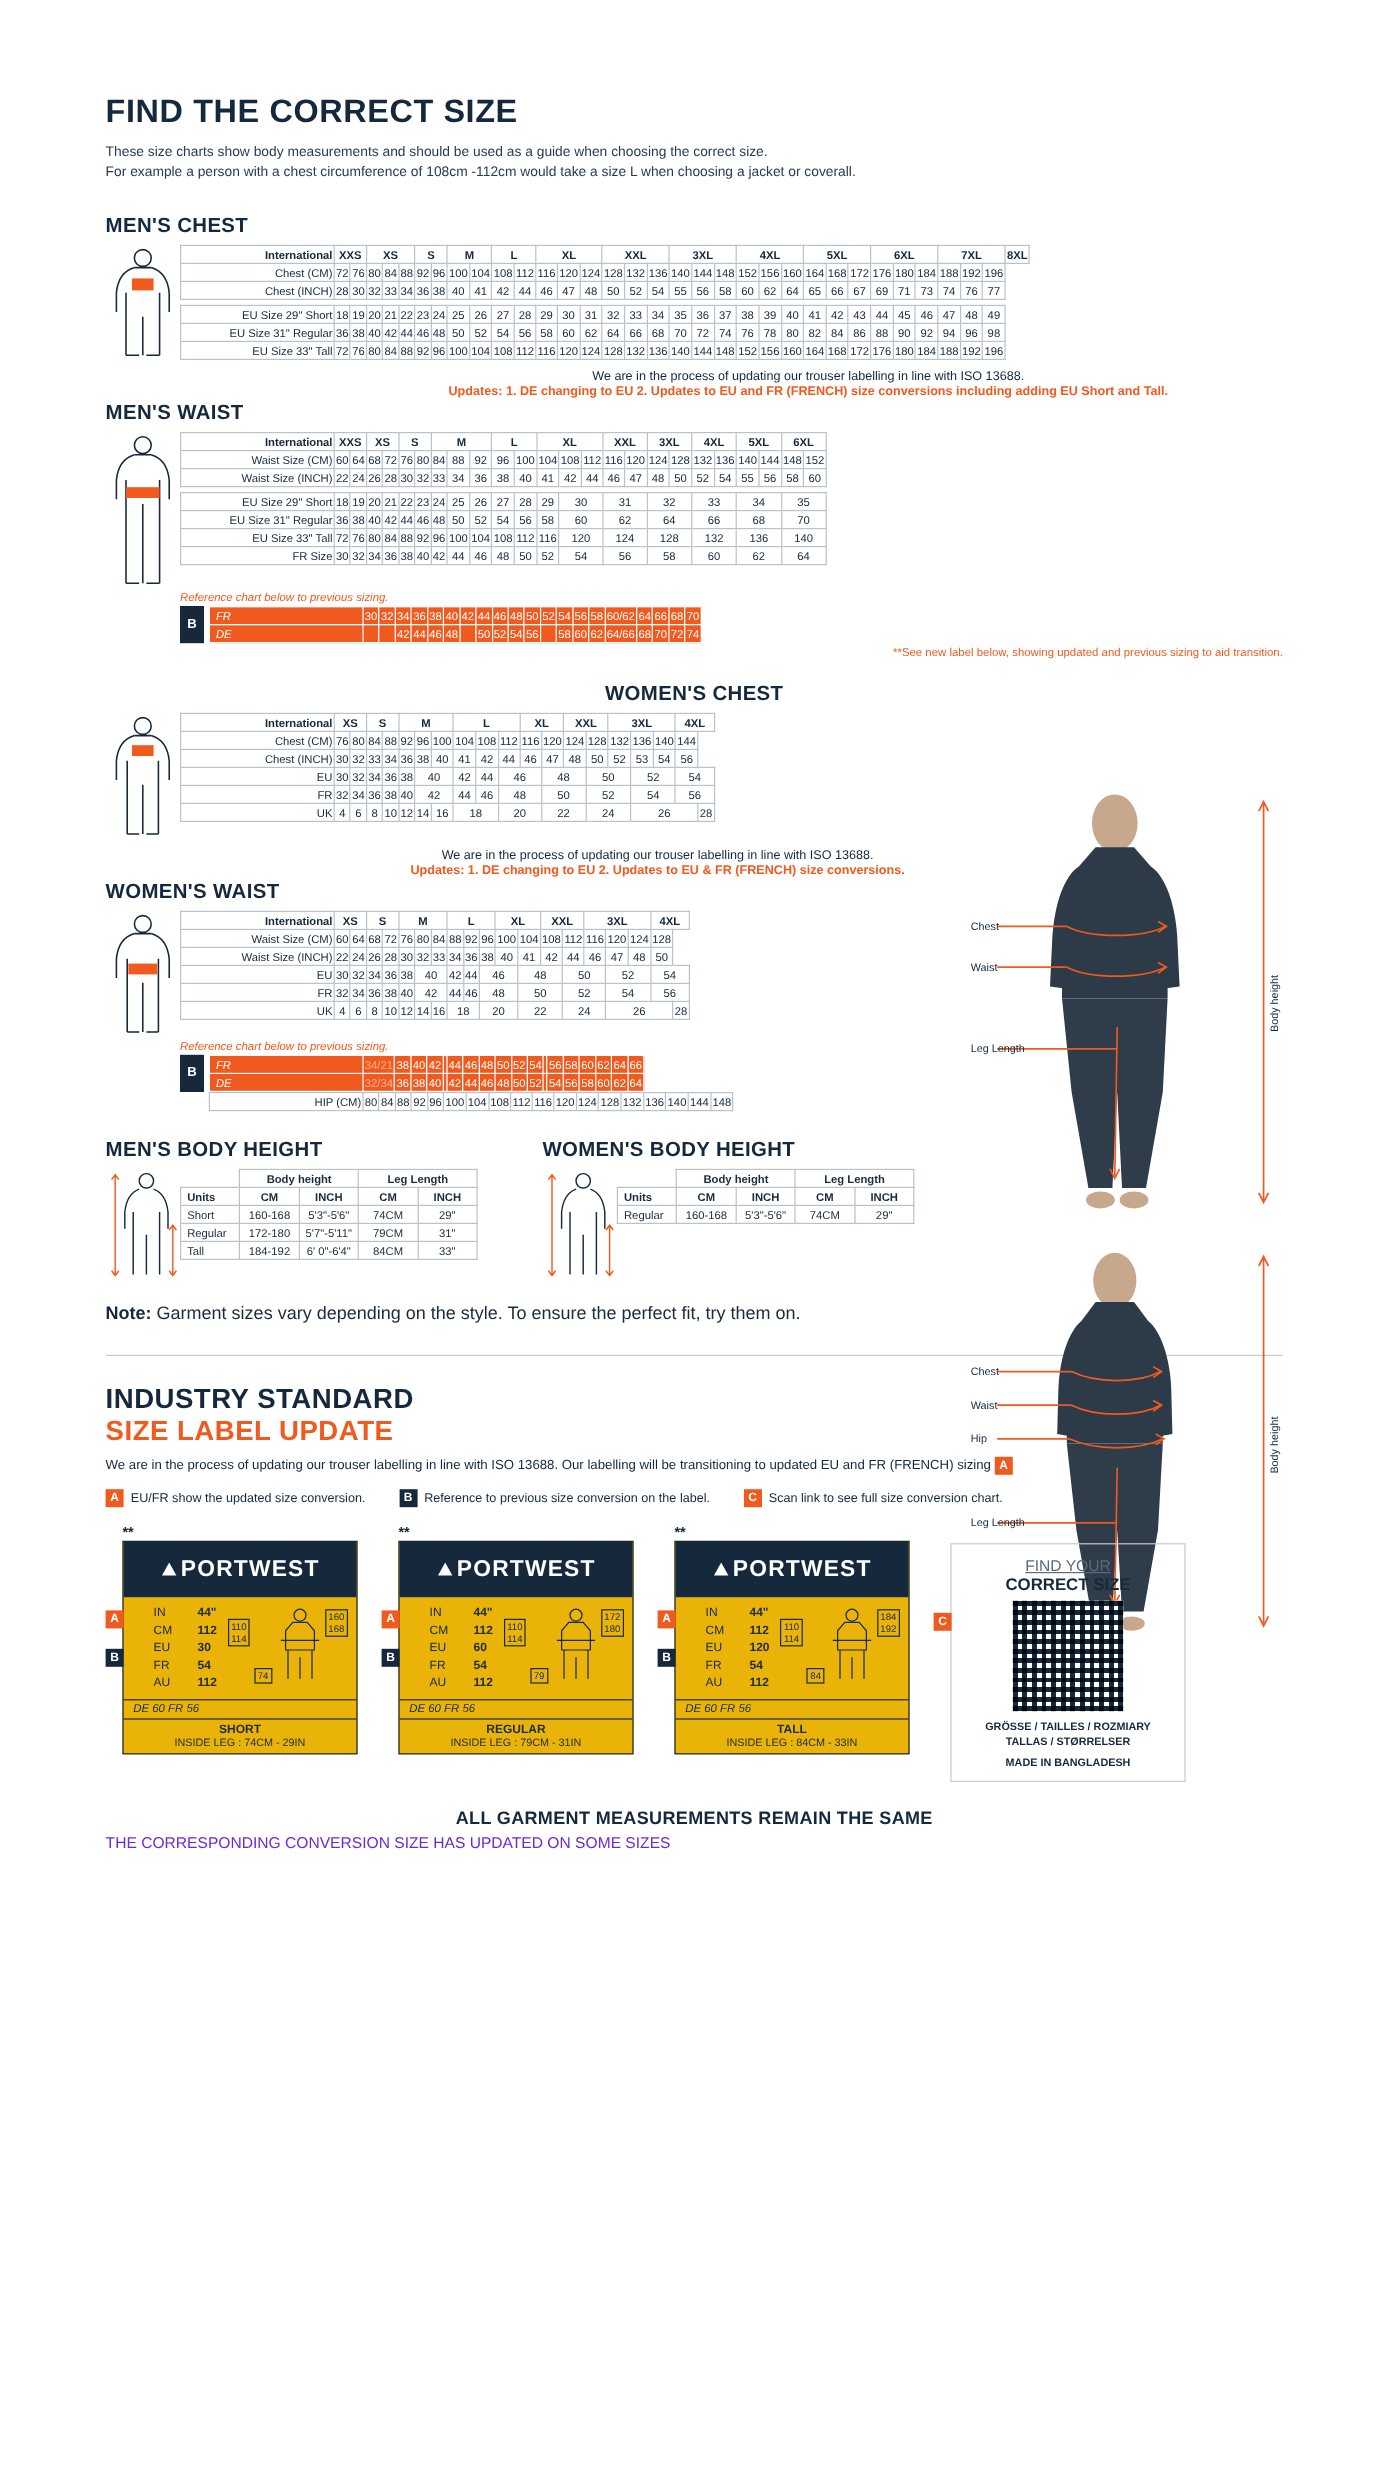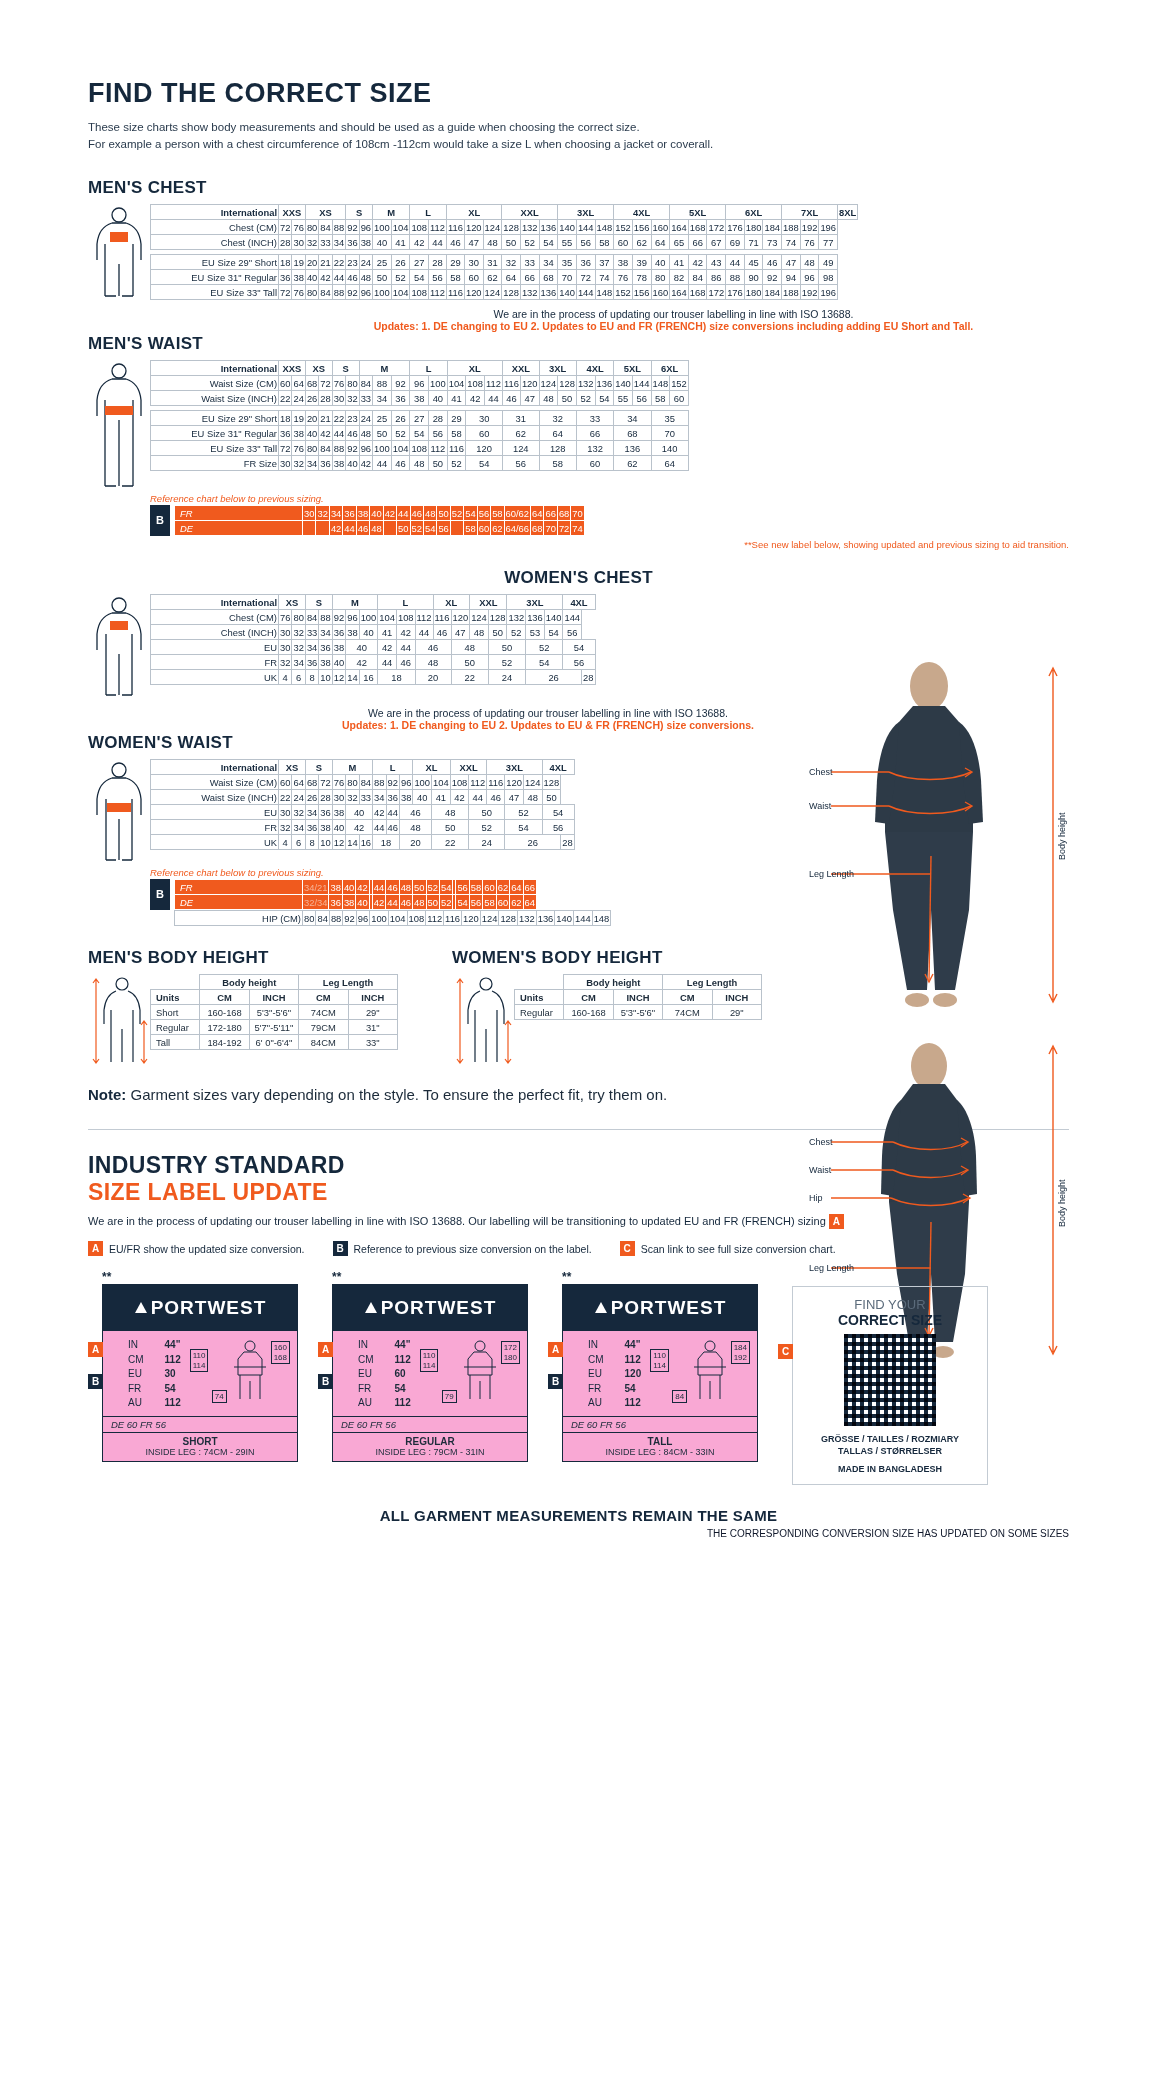--- a/index.html
+++ b/index.html
@@ -77,45 +77,45 @@
   hr.sep { border:none; border-top:1px solid #c3cbd3; margin:26px 0 22px 0; }
 
   .h2-dark { font-size:23px; font-weight:bold; color:#15283c; letter-spacing:0.4px; margin:0; }
   .h2-orange { font-size:23px; font-weight:bold; color:#f05a1e; letter-spacing:0.4px; margin:0 0 8px 0; }
   .lead { font-size:11px; color:#15283c; margin-bottom:12px; }
   .legend { font-size:10.5px; color:#15283c; display:flex; gap:28px; align-items:center; margin-bottom:14px;}
   .legend .item { display:flex; align-items:center; gap:6px; }
 
   
   .labels-row { display:flex; gap:20px; align-items:flex-start; }
-  .label-card { width:196px; border:1px solid #15283c; background:#f9a8d4; }
+  .label-card { width:196px; border:1px solid #15283c; background:#eab308; }
   .label-top { background:#15283c; color:#fff; height:46px; display:flex; align-items:center; justify-content:center; }
   .brand { font-size:19px; font-weight:bold; letter-spacing:1px; position:relative; }
   .label-body { padding:6px 7px 4px 7px; display:flex; gap:4px; }
   .spec { font-size:10px; line-height:1.25; }
   .spec td { padding:0 3px 0 16px; }
   .spec .k { font-weight:normal; color:#15283c; }
   .spec .v { font-weight:bold; }
   .mini { border:1px solid #15283c; font-size:8px; text-align:center; line-height:1.15; padding:1px 2px; }
   .label-foot { border-top:1px solid #15283c; text-align:center; font-size:9px; padding:3px 0 4px 0; }
   .label-foot .big { font-weight:bold; font-size:10px; }
   .de-row { border-top:1px solid #15283c; font-size:9.5px; padding:2px 0 2px 8px; font-style:italic; }
 
   .qr-card { width:196px; border:1px solid #c3cbd3; text-align:center; padding:10px 8px; font-size:10px; }
-  .qr-card .t1 { font-size:13px; color:#5b6b7b; }
+  .qr-card .t1 { font-size:13px; color:#5b6b7b;text-decoration:underline; }
   .qr-card .t2 { font-size:14px; font-weight:bold; color:#15283c; margin-bottom:6px; }
   .qr { width:92px; height:92px; margin:4px auto 8px auto; background:
       repeating-linear-gradient(90deg,#15283c 0 4px,#fff 4px 8px),
       repeating-linear-gradient(0deg,#15283c 0 4px,#fff 4px 8px);
       background-blend-mode:multiply; }
   .qr-card .f1 { font-size:9px; font-weight:bold; line-height:1.3; color:#15283c; }
   .qr-card .f2 { font-size:9px; font-weight:bold; margin-top:6px; color:#15283c; }
 
   .closing1 { text-align:center; font-size:15px; font-weight:bold; color:#15283c; margin-top:22px; letter-spacing:0.3px;}
-  .closing2 { text-align:right; font-size:10px; color:#0f172a; margin-top:4px; }
+  .closing2 { text-align:left; font-size:13px; color:#6d28d9; margin-top:4px; }
 
   .star { color:#15283c; font-size:12px; font-weight:bold; }
 
   
   svg.fig { display:block; }
   .models { position:absolute; right:88px; top:660px; width:260px; }
 </style>
 </head>
 <body>
 

